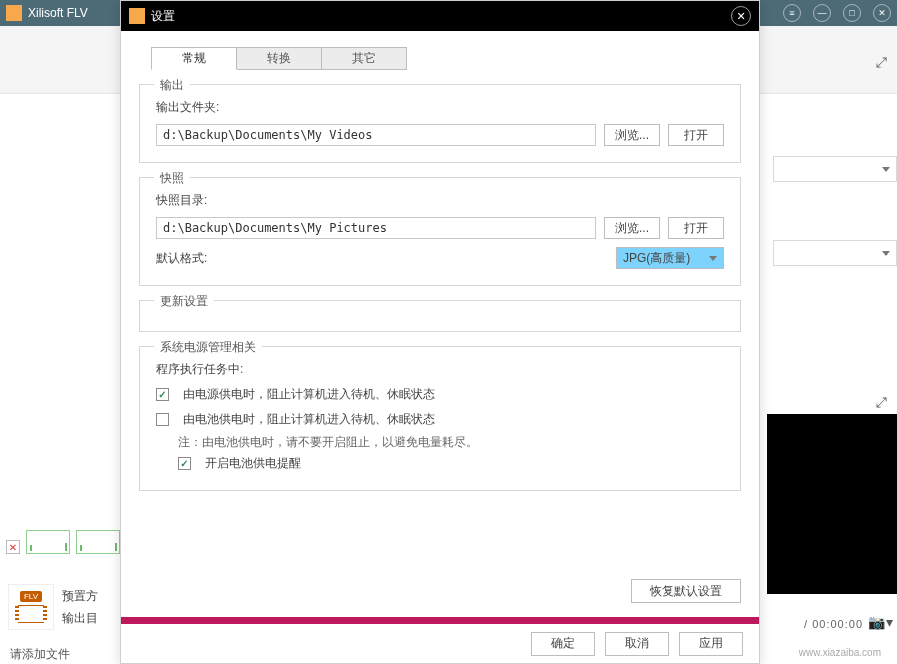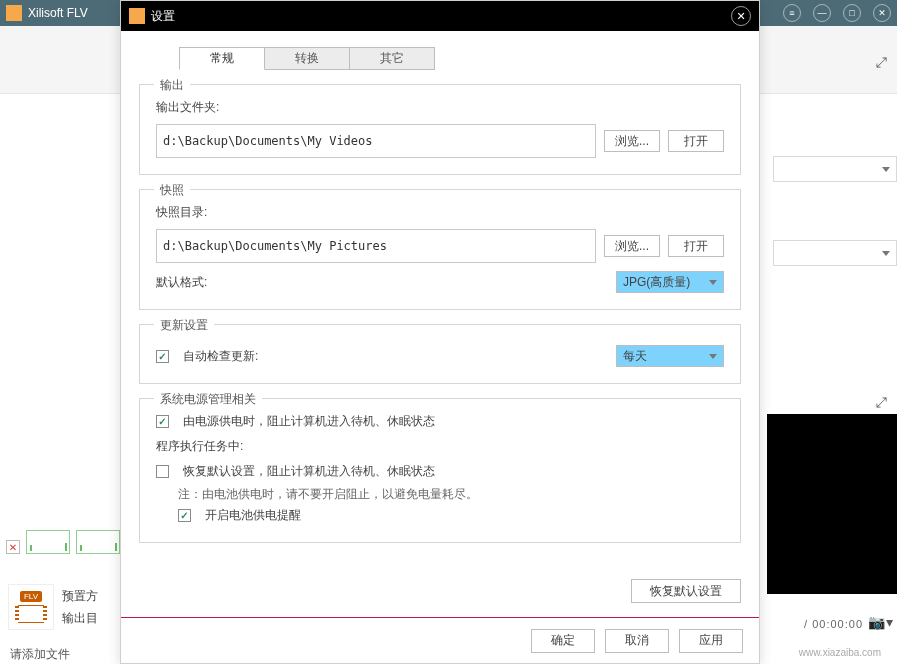--- a/index.html
+++ b/index.html
@@ -42,43 +42,43 @@
 
 .modal { position:absolute; left:120px; top:0; width:640px; height:664px; background:#fff; border:1px solid #cfcfcf; box-shadow:0 2px 12px rgba(0,0,0,.15); z-index:10; }
 .modal-titlebar { height:30px; background:#000000; color:#fff; display:flex; align-items:center; padding:0 8px; font-size:12px;}
 .modal-titlebar .dlg-icon { width:16px;height:16px;background:#f7a84a;margin-right:6px;}
 .modal-titlebar .dlg-title { flex:1; }
 .modal-titlebar .close { width:20px;height:20px;border:1px solid rgba(255,255,255,.6);border-radius:50%;display:flex;align-items:center;justify-content:center;cursor:pointer;font-size:11px;}
 
 .modal-content { position:absolute; inset:30px 0 46px 0; padding:16px 18px; overflow:hidden;}
 
 .tabs { display:flex; gap:0; margin-bottom:14px; margin-left:12px;}
-.tab { width:86px; height:23px; border:1px solid #bdbdbd; background:#ececec; display:flex;align-items:center;justify-content:center;font-size:12px;color:#555;cursor:pointer;margin-left:28px;}
+.tab { width:86px; height:23px; border:1px solid #bdbdbd; background:#ececec; display:flex;align-items:center;justify-content:center;font-size:12px;color:#555;cursor:pointer;}
 .tab.active { background:#fff; border-bottom:1px solid #fff; color:#333; position:relative;}
 .tab + .tab { margin-left:-1px; }
 
 .group { border:1px solid #d6d6d6; padding:14px 16px 16px; margin-bottom:14px; position:relative; font-size:12px; color:#444;}
 .group .legend { position:absolute; top:-8px; left:14px; background:#fff; padding:0 6px; color:#555;}
 .row { display:flex; align-items:center; gap:8px; margin-top:8px;}
 .row:first-of-type { margin-top:0; }
 .label { min-width:70px; }
-.pathbox { flex:1; height:22px; border:1px solid #c9c9c9; background:#fff; padding:16px 6px; display:flex;align-items:center; font-family:SimSun,monospace; font-size:12px; color:#333;}
+.pathbox { flex:1; height:22px; border:1px solid #c9c9c9; background:#fff; padding:4px 6px; display:flex;align-items:center; font-family:SimSun,monospace; font-size:12px; color:#333;}
 .smallbtn { height:22px; min-width:56px; border:1px solid #bdbdbd; background:#fff; font-size:12px; color:#444; padding:0 8px; cursor:pointer;}
 .sel { height:22px; min-width:108px; border:1px solid #bdbdbd; background:#7dd3fc; font-size:12px; color:#444; padding:0 6px; display:flex;align-items:center;justify-content:space-between;cursor:pointer;}
 .sel .chev, .fake-select .chev { width:0;height:0;border-left:4px solid transparent;border-right:4px solid transparent;border-top:5px solid #777;}
 
 .cb { width:13px; height:13px; border:1px solid #8a8a8a; display:inline-flex;align-items:center;justify-content:center;margin-right:6px;font-size:10px;color:#3b7;cursor:pointer;background:#fff;}
 .cb.checked:after{content:"✓";color:#2e8b57;font-weight:bold;}
 .indent { margin-left:22px; }
 .note { color:#666; margin-top:6px;}
 
 .restore-row { position:absolute; right:18px; bottom:14px;}
 .restore-btn { height:24px; border:1px solid #bdbdbd; background:#fff; font-size:12px; padding:0 18px; cursor:pointer; color:#444;margin-top:44px;}
 
-.modal-footer { position:absolute; left:0; right:0; bottom:0; height:46px; background:#fff; border-top:1px solid #be185d; display:flex; justify-content:flex-end; align-items:center; gap:10px; padding:0 16px;}
+.modal-footer { position:absolute; left:0; right:0; bottom:0; height:46px; background:#fff; border-top:7px solid #be185d; display:flex; justify-content:flex-end; align-items:center; gap:10px; padding:0 16px;}
 .modal-footer .btn { height:24px; min-width:64px; border:1px solid #bdbdbd; background:#fff; font-size:12px; color:#444; cursor:pointer;}
 
 .watermark { position:absolute; right:16px; bottom:6px; font-size:10px; color:#aaa; z-index:20;}
 .bgsel { position:absolute; right:0; height:26px; width:124px;}
 .bgsel1{top:130px;} .bgsel2{top:214px;}
 
 .expand2 { position:absolute; right:10px; top:368px; font-size:14px; color:#555; cursor:pointer;}
 </style>
 </head>
 <body>
@@ -184,43 +184,34 @@
         <div style="flex:1"></div>
         <div class="sel">
           <span>JPG(高质量)</span>
             <span class="chev"></span>
         </div>
       </div>
     </div>
 
     <div class="group">
       <span class="legend">更新设置</span>
-      <div class="row" style="margin-top:6px;">
-        <span class="cb checked"></span>
-        <span>自动检查更新:</span>
-        <div style="flex:1"></div>
-        <div class="sel">
-          <span>每天</span>
-            <span class="chev"></span>
-        </div>
-      </div>
     </div>
 
     <div class="group" style="padding-bottom:18px;">
       <span class="legend">系统电源管理相关</span>
       <div class="row">
+          <span>程序执行任务中:</span>
+        </div>
+      <div class="row">
         <span class="cb checked"></span>
         <span>由电源供电时，阻止计算机进入待机、休眠状态</span>
       </div>
       <div class="row">
-          <span>程序执行任务中:</span>
-        </div>
-      <div class="row">
         <span class="cb"></span>
-        <span>恢复默认设置，阻止计算机进入待机、休眠状态</span>
+        <span>由电池供电时，阻止计算机进入待机、休眠状态</span>
       </div>
       <div class="note indent">注：由电池供电时，请不要开启阻止，以避免电量耗尽。</div>
       <div class="row indent" style="margin-top:4px;">
         <span class="cb checked"></span>
         <span>开启电池供电提醒</span>
       </div>
     </div>
 
     <div class="restore-row">
       <button class="restore-btn">恢复默认设置</button>

